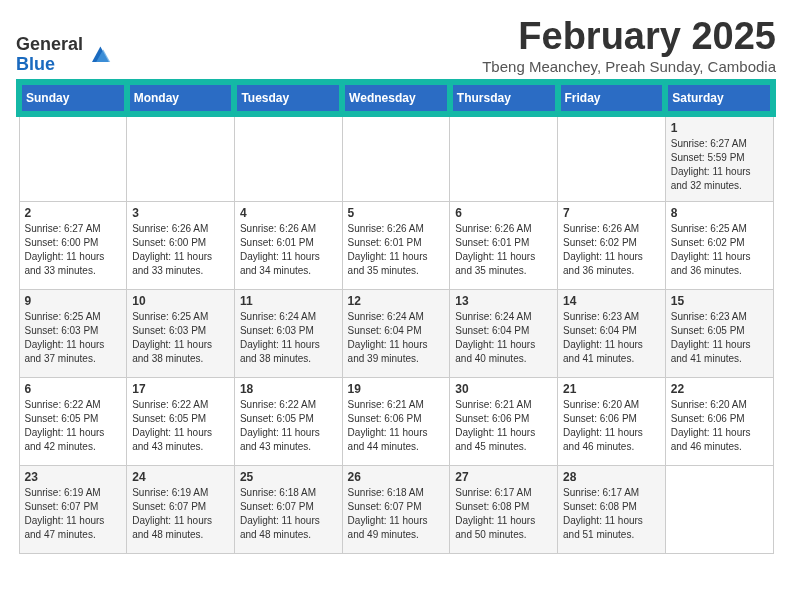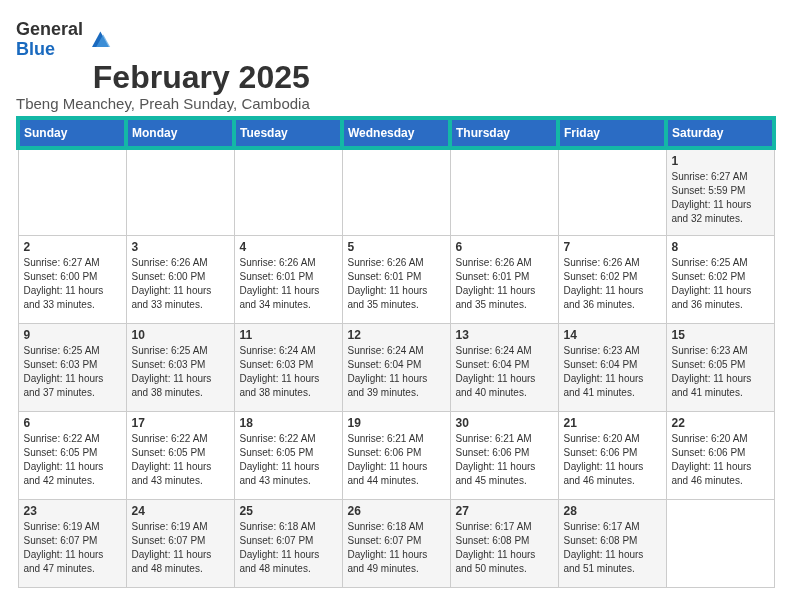--- a/index.html
+++ b/index.html
@@ -6,23 +6,22 @@
     body {
       font-family: Arial, Helvetica, sans-serif;
       background: #fff;
       width: 792px;
       min-height: 612px;
       padding: 16px;
     }
     .header {
       display: flex;
       justify-content: space-between;
-      align-items: flex-start;
+      align-items: flex-end;
       margin-bottom: 4px;
-      flex-direction: column;
     }
     .logo {
       display: flex;
       align-items: center;
       margin-top: 4px;
     }
     .logo-text {
       display: flex;
       flex-direction: column;
       line-height: 1.1;
@@ -39,42 +38,42 @@
     }
     .logo-icon {
       width: 28px;
       height: 28px;
       margin-left: 2px;
     }
     .title-block {
       text-align: right;
     }
     .month-title {
-      font-size: 32px;
+      font-size: 38px;
       font-weight: bold;
       color: #333;
       line-height: 1.1;
     }
     .location-title {
       font-size: 15px;
       color: #555;
     }
     table {
       width: 100%;
       border-collapse: collapse;
       table-layout: fixed;
     }
     thead tr th {
       background-color: #2b6cc4;
       color: #fff;
       font-size: 12px;
       font-weight: bold;
       padding: 6px 4px;
       text-align: left;
-      border: 4px solid #14b8a6;
+      border: 6px solid #14b8a6;
     }
     tbody tr td {
       border: 1px solid #ccc;
       vertical-align: top;
       padding: 4px 5px;
       height: 88px;
       background: #fff;
       font-size: 10.5px;
       color: #333;
     }

